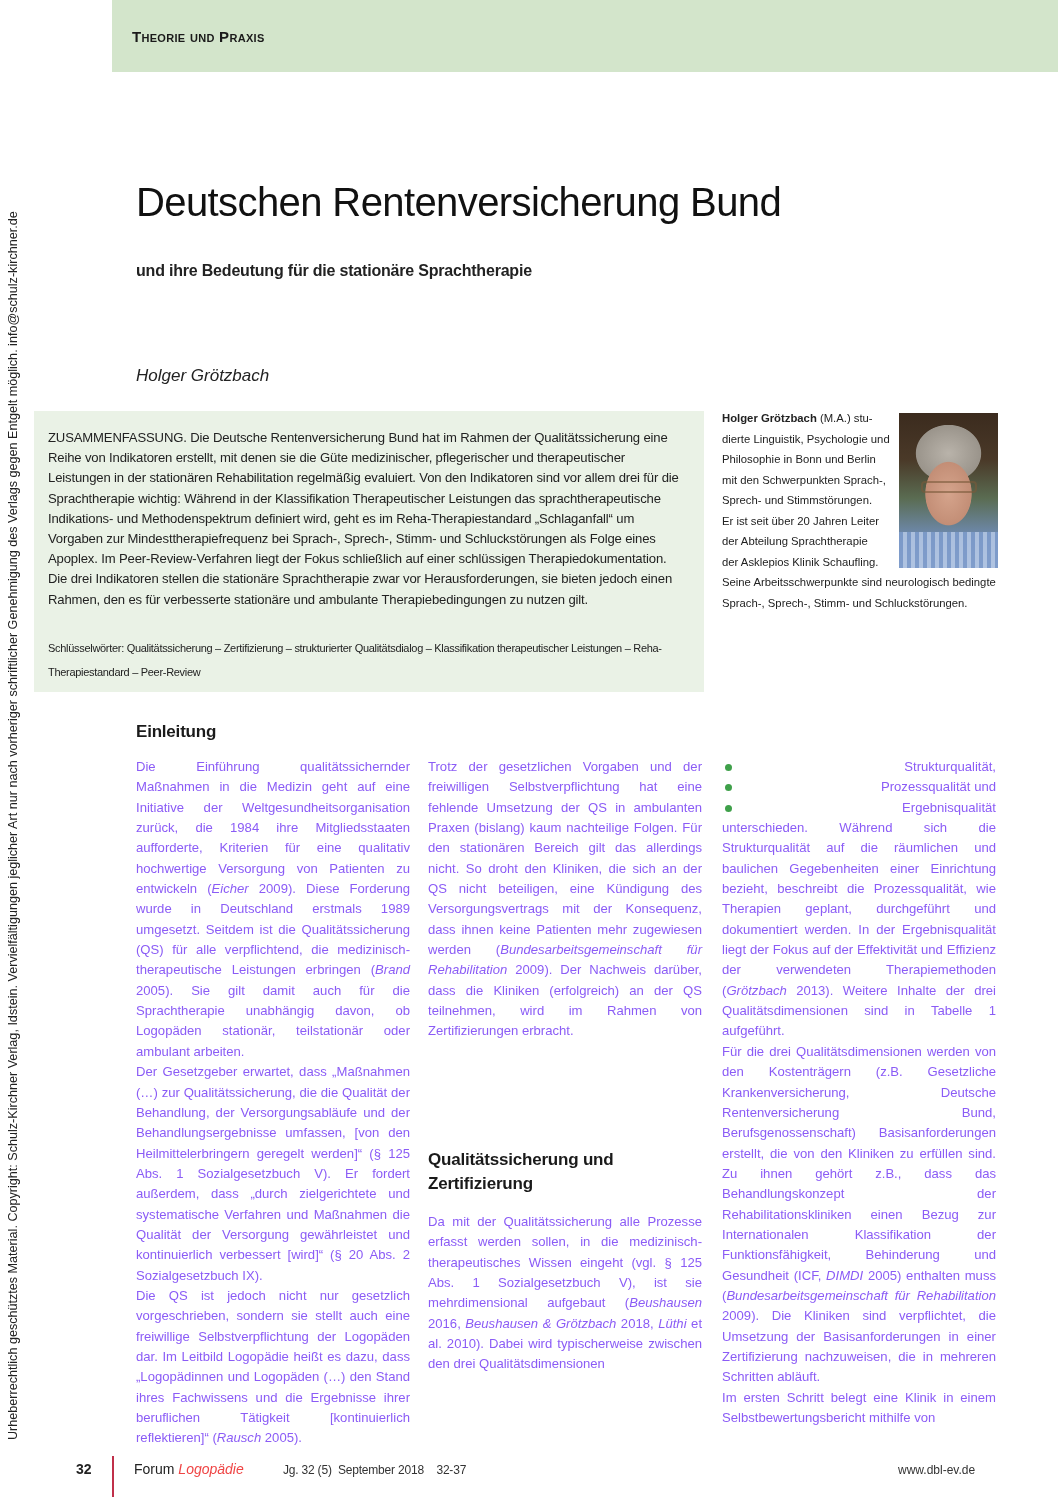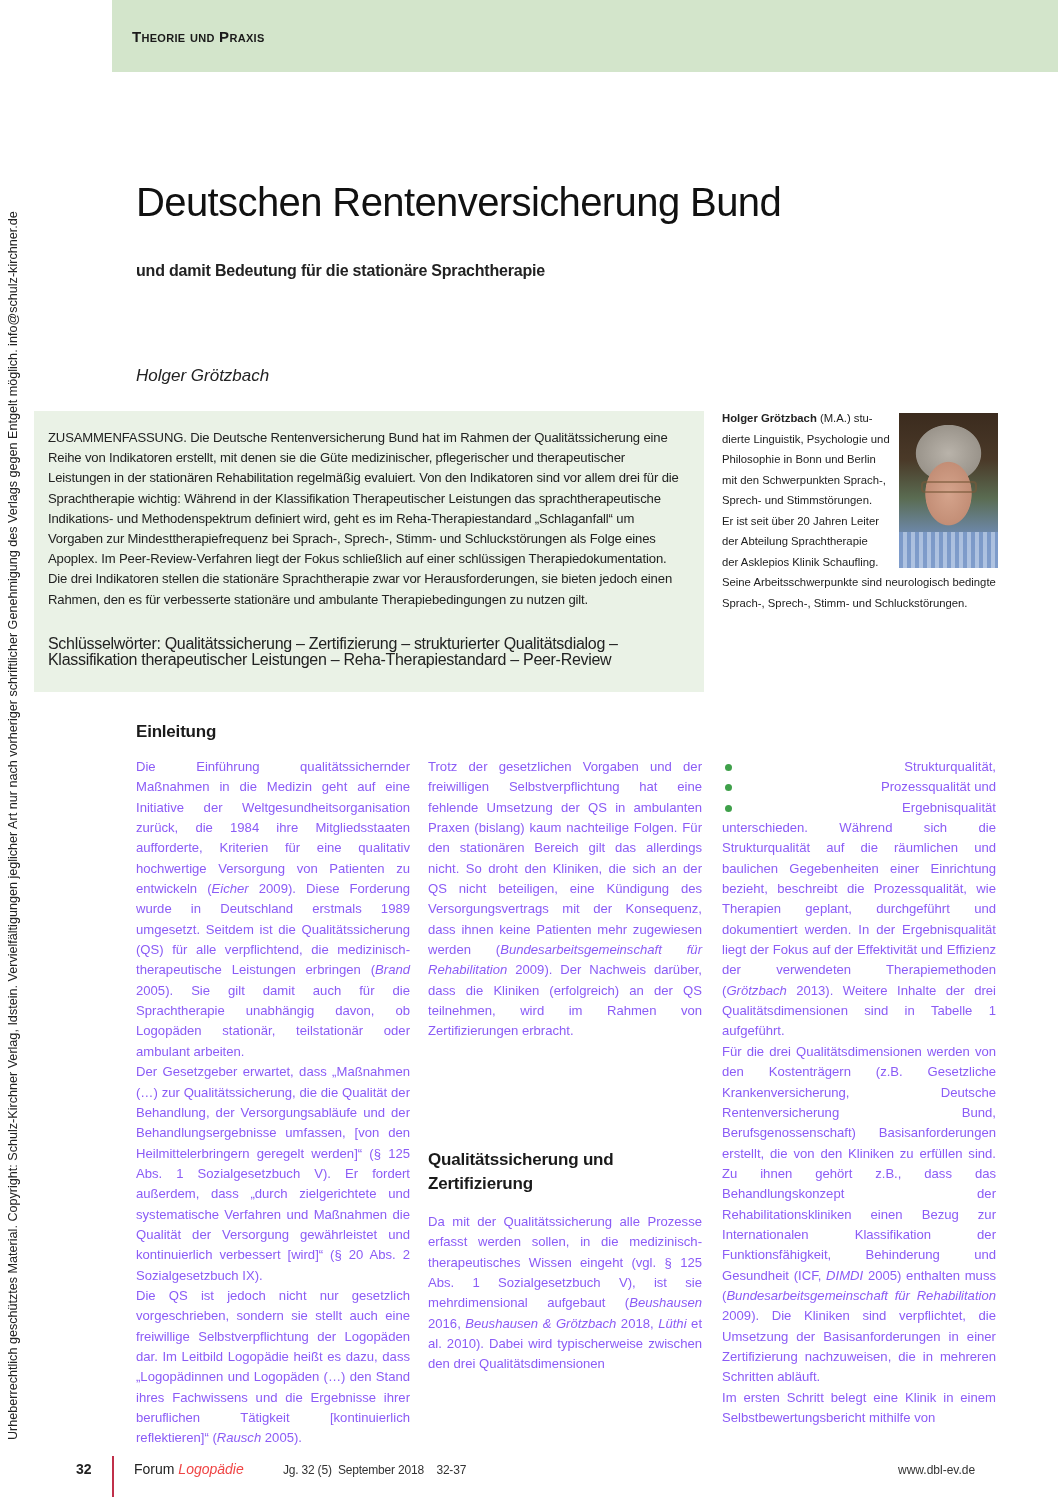--- a/index.html
+++ b/index.html
@@ -40,21 +40,21 @@
   .abstract-box {
     position: absolute; left: 34px; top: 411px; width: 670px; height: 281px;
     background: #eaf2e6;
   }
   .abstract-text {
     position: absolute; left: 48px; top: 428px; width: 640px;
     font-size: 13.1px; line-height: 20.2px; color: #222; letter-spacing: -0.15px;
   }
   .keywords {
     position: absolute; left: 48px; top: 636px; width: 640px;
-    font-size: 16px; line-height: 16px; color: #222; letter-spacing: -0.3px;
+    font-size: 11px; line-height: 24px; color: #222; letter-spacing: -0.3px;
   }
 
   .bio {
     position: absolute; left: 722px; top: 408px; width: 300px;
     font-size: 11.3px; line-height: 20.5px; color: #222;
   }
   .bio .line { display: block; white-space: nowrap; }
   .bio b { font-weight: bold; }
   .photo {
     position: absolute; left: 899px; top: 413px; width: 99px; height: 155px;
@@ -109,21 +109,21 @@
 
 <div class="header-band"></div>
 <div class="section-label">Theorie und Praxis</div>
 
 <div class="side-copyright">Urheberrechtlich geschütztes Material. Copyright: Schulz-Kirchner Verlag, Idstein. Vervielfältigungen jeglicher Art nur nach vorheriger schriftlicher Genehmigung des Verlags gegen Entgelt möglich. info@schulz-kirchner.de</div>
 
 <h1 class="title">
   <br>
   <span>Deutschen Rentenversicherung Bund</span>
 </h1>
-<div class="subtitle">und damit Bedeutung für die stationäre Sprachtherapie</div>
+<div class="subtitle">und ihre Bedeutung für die stationäre Sprachtherapie</div>
 <div class="author">Holger Grötzbach</div>
 
 <div class="abstract-box"></div>
 <div class="abstract-text">ZUSAMMENFASSUNG. Die Deutsche Rentenversicherung Bund hat im Rahmen der Qualitätssicherung eine Reihe von Indikatoren erstellt, mit denen sie die Güte medizinischer, pflegerischer und therapeutischer Leistungen in der stationären Rehabilitation regelmäßig evaluiert. Von den Indikatoren sind vor allem drei für die Sprachtherapie wichtig: Während in der Klassifikation Therapeutischer Leistungen das sprachtherapeutische Indikations- und Methodenspektrum definiert wird, geht es im Reha-Therapiestandard „Schlaganfall“ um Vorgaben zur Mindesttherapiefrequenz bei Sprach-, Sprech-, Stimm- und Schluckstörungen als Folge eines Apoplex.  Im Peer-Review-Verfahren liegt der Fokus schließlich auf einer schlüssigen Therapiedokumentation. Die drei Indikatoren stellen die stationäre Sprachtherapie zwar vor Herausforderungen, sie bieten jedoch einen Rahmen, den es für verbesserte stationäre und ambulante Therapiebedingungen zu nutzen gilt.</div>
 <div class="keywords">Schlüsselwörter: Qualitätssicherung – Zertifizierung – strukturierter Qualitätsdialog – Klassifikation therapeutischer Leistungen – Reha-Therapiestandard – Peer-Review</div>
 
 <div class="bio">
   <span class="line"><b>Holger Grötzbach</b><span> (M.A.) stu-</span></span>
   <span class="line">dierte Linguistik, Psychologie und</span>
   <span class="line">Philosophie in Bonn und Berlin</span>

